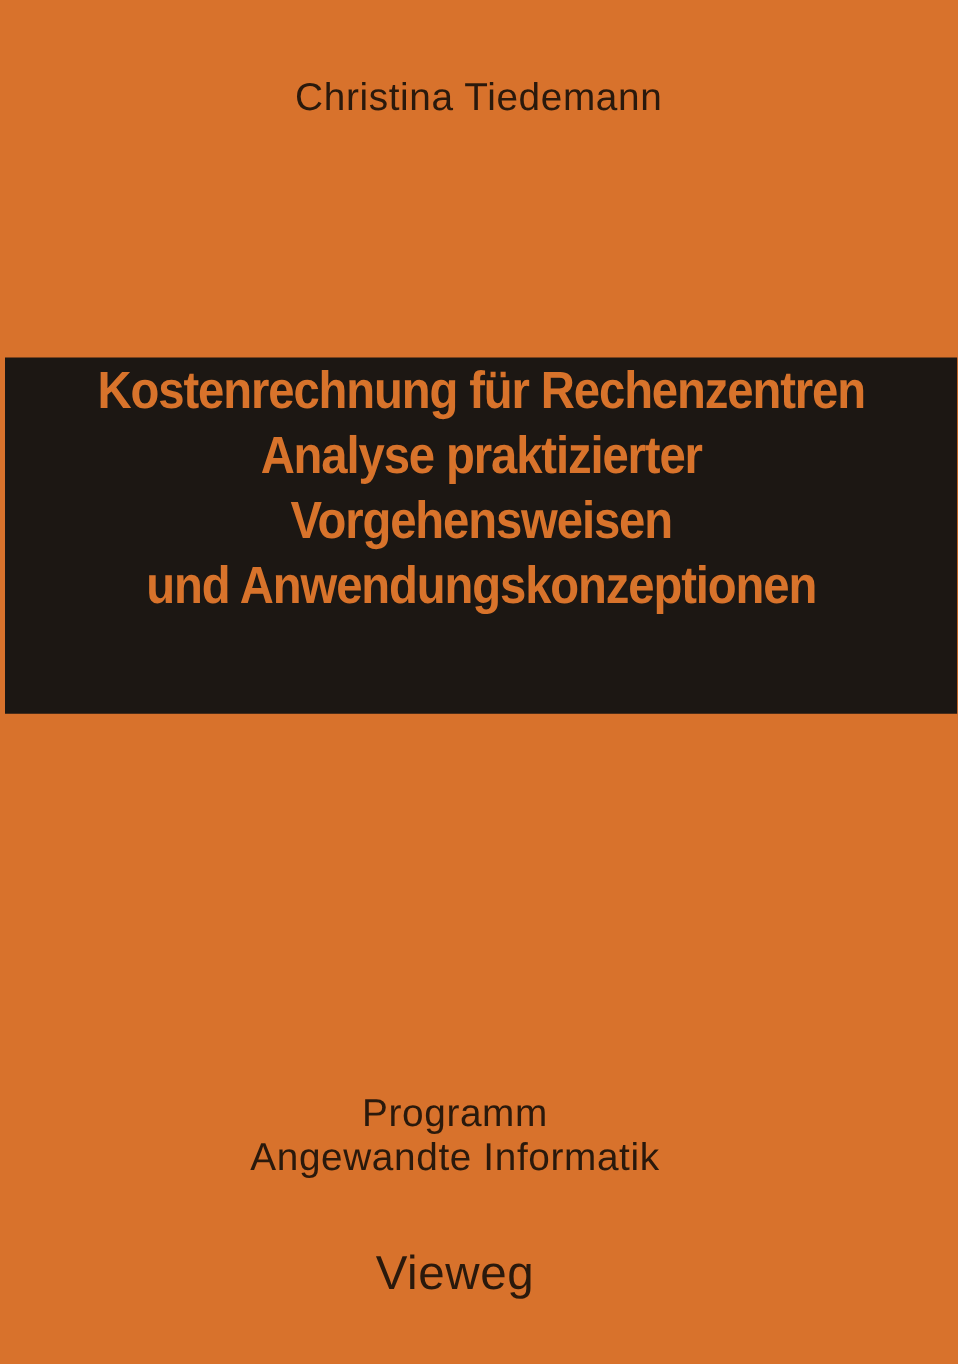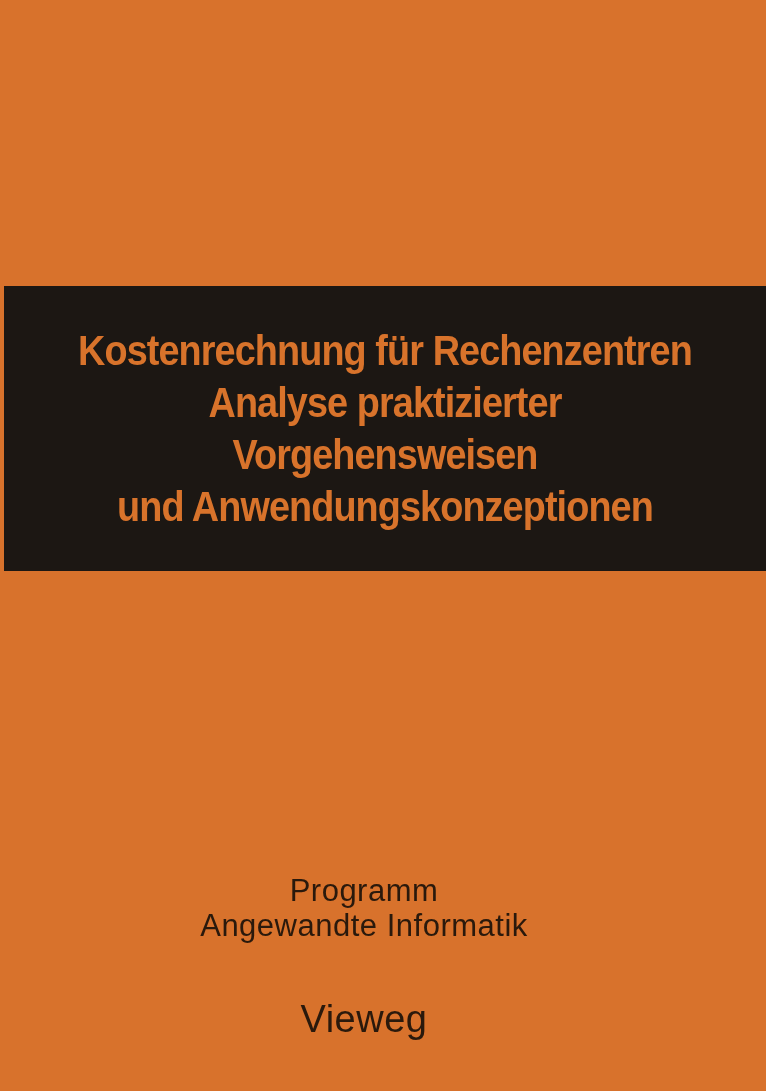--- a/index.html
+++ b/index.html
@@ -34,21 +34,21 @@
   }
   .title-band {
     position: absolute;
     top: 286px;
     left: 4px;
     right: 0;
     height: 285px;
     background: var(--band);
     display: flex;
     flex-direction: column;
-    justify-content: center;
+    justify-content: flex-start;
     align-items: center;
   }
   .title-lines {
     transform: scaleX(0.9);
     transform-origin: center center;
     width: 100%;
   }
   .title-line {
     text-align: center;
     font-size: 42px;
@@ -84,20 +84,21 @@
     font-weight: 400;
     letter-spacing: 0.5px;
     color: var(--dark-text);
   }
 </style>
 </head>
 <body>
 
 <div class="page">
 
+  <div class="author">Christina Tiedemann</div>
 
   <div class="title-band">
     <div class="title-lines">
       <div class="title-line">Kostenrechnung für Rechenzentren</div>
       <div class="title-line">Analyse praktizierter</div>
       <div class="title-line">Vorgehensweisen</div>
       <div class="title-line">und Anwendungskonzeptionen</div>
     </div>
   </div>
 

